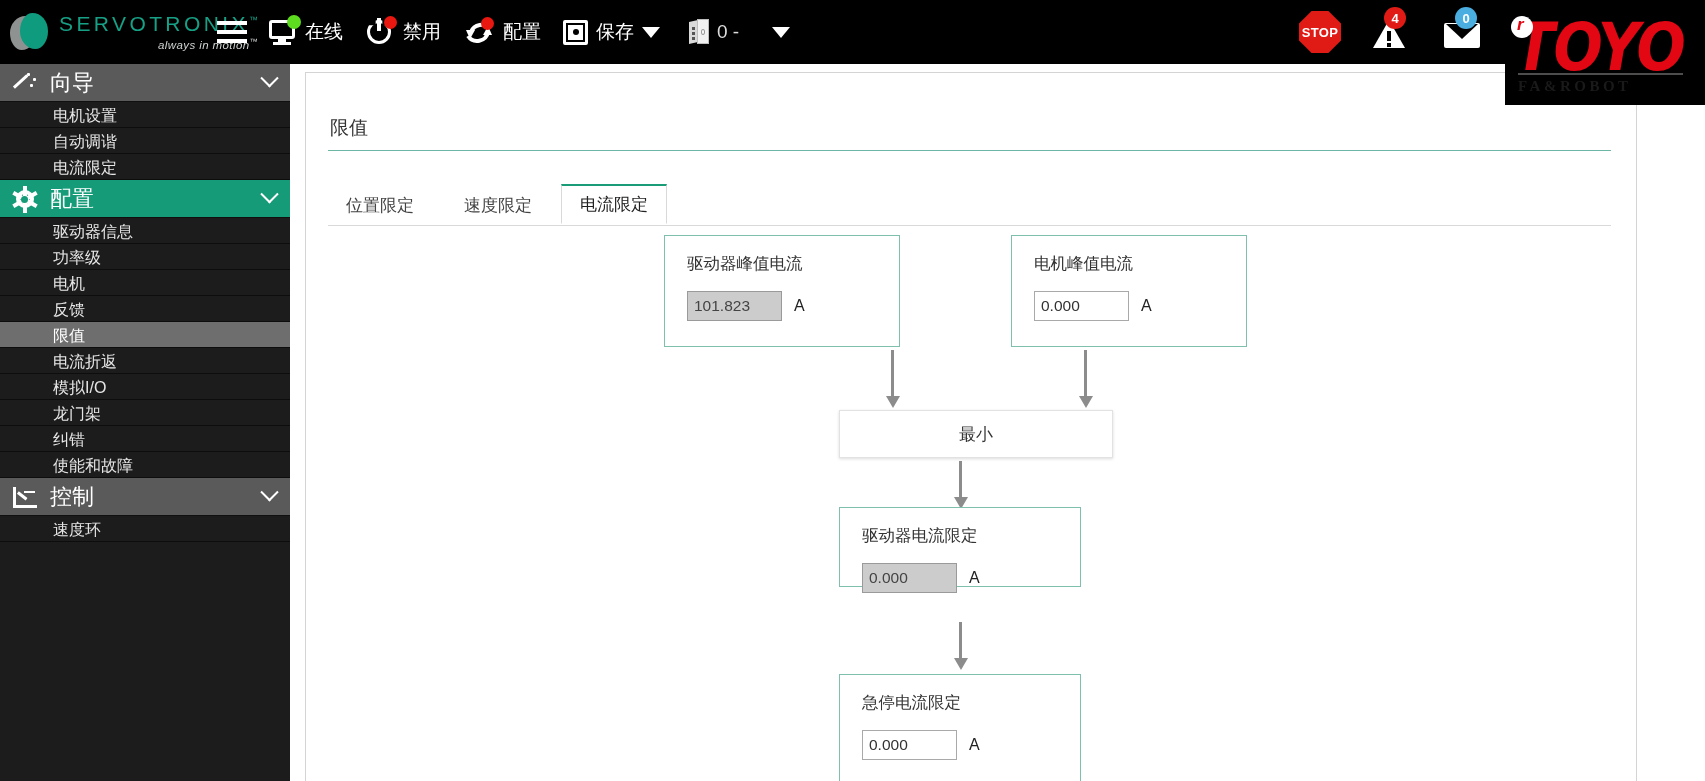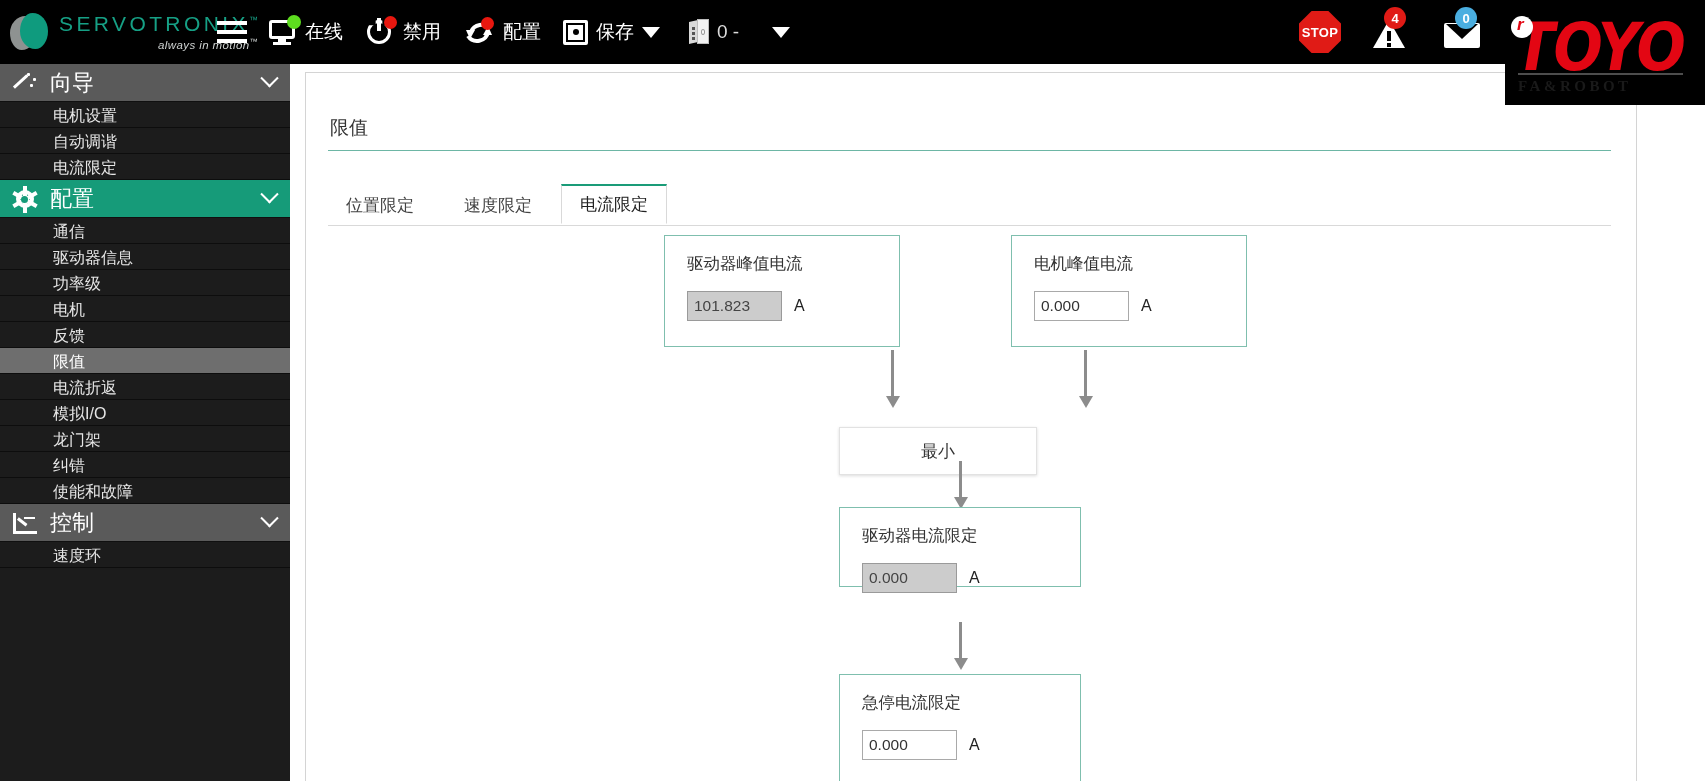--- a/index.html
+++ b/index.html
@@ -520,23 +520,20 @@
           <span class="tooth t2"></span>
           <span class="tooth t3"></span>
         <span class="gr"></span>
           <span class="hole"></span>
       </span>
     </span>
     <span class="glabel">配置</span>
     <span class="chev"></span>
   </div>
   <div class="nav-item">
-      <span>通信</span>
-    </div>
-  <div class="nav-item">
       <span>驱动器信息</span>
     </div>
   <div class="nav-item">
       <span>功率级</span>
     </div>
   <div class="nav-item">
       <span>电机</span>
     </div>
   <div class="nav-item">
       <span>反馈</span>
@@ -608,21 +605,21 @@
 
       <div class="arrow" style="left:585px; top:277px; height:58px;">
         <span class="shaft" style="height:46px;"></span>
           <span class="head" style="bottom:0;"></span>
       </div>
       <div class="arrow" style="left:778px; top:277px; height:58px;">
         <span class="shaft" style="height:46px;"></span>
           <span class="head" style="bottom:0;"></span>
       </div>
 
-      <div class="minbox" style="left:533px; top:354px; width:198px; height:48px;">最小</div>
+      <div class="minbox" style="left:533px; top:337px; width:274px; height:48px;">最小</div>
 
       <div class="arrow" style="left:653px; top:388px; height:48px;">
         <span class="shaft" style="height:36px;"></span>
           <span class="head" style="bottom:0;"></span>
       </div>
 
       <div class="fbox" style="left:533px; top:434px; width:242px; height:80px;">
         <div class="flabel">驱动器电流限定</div>
         <div class="frow">
           <input class="finput disabled" type="text" disabled="" value="0.000" style="">

